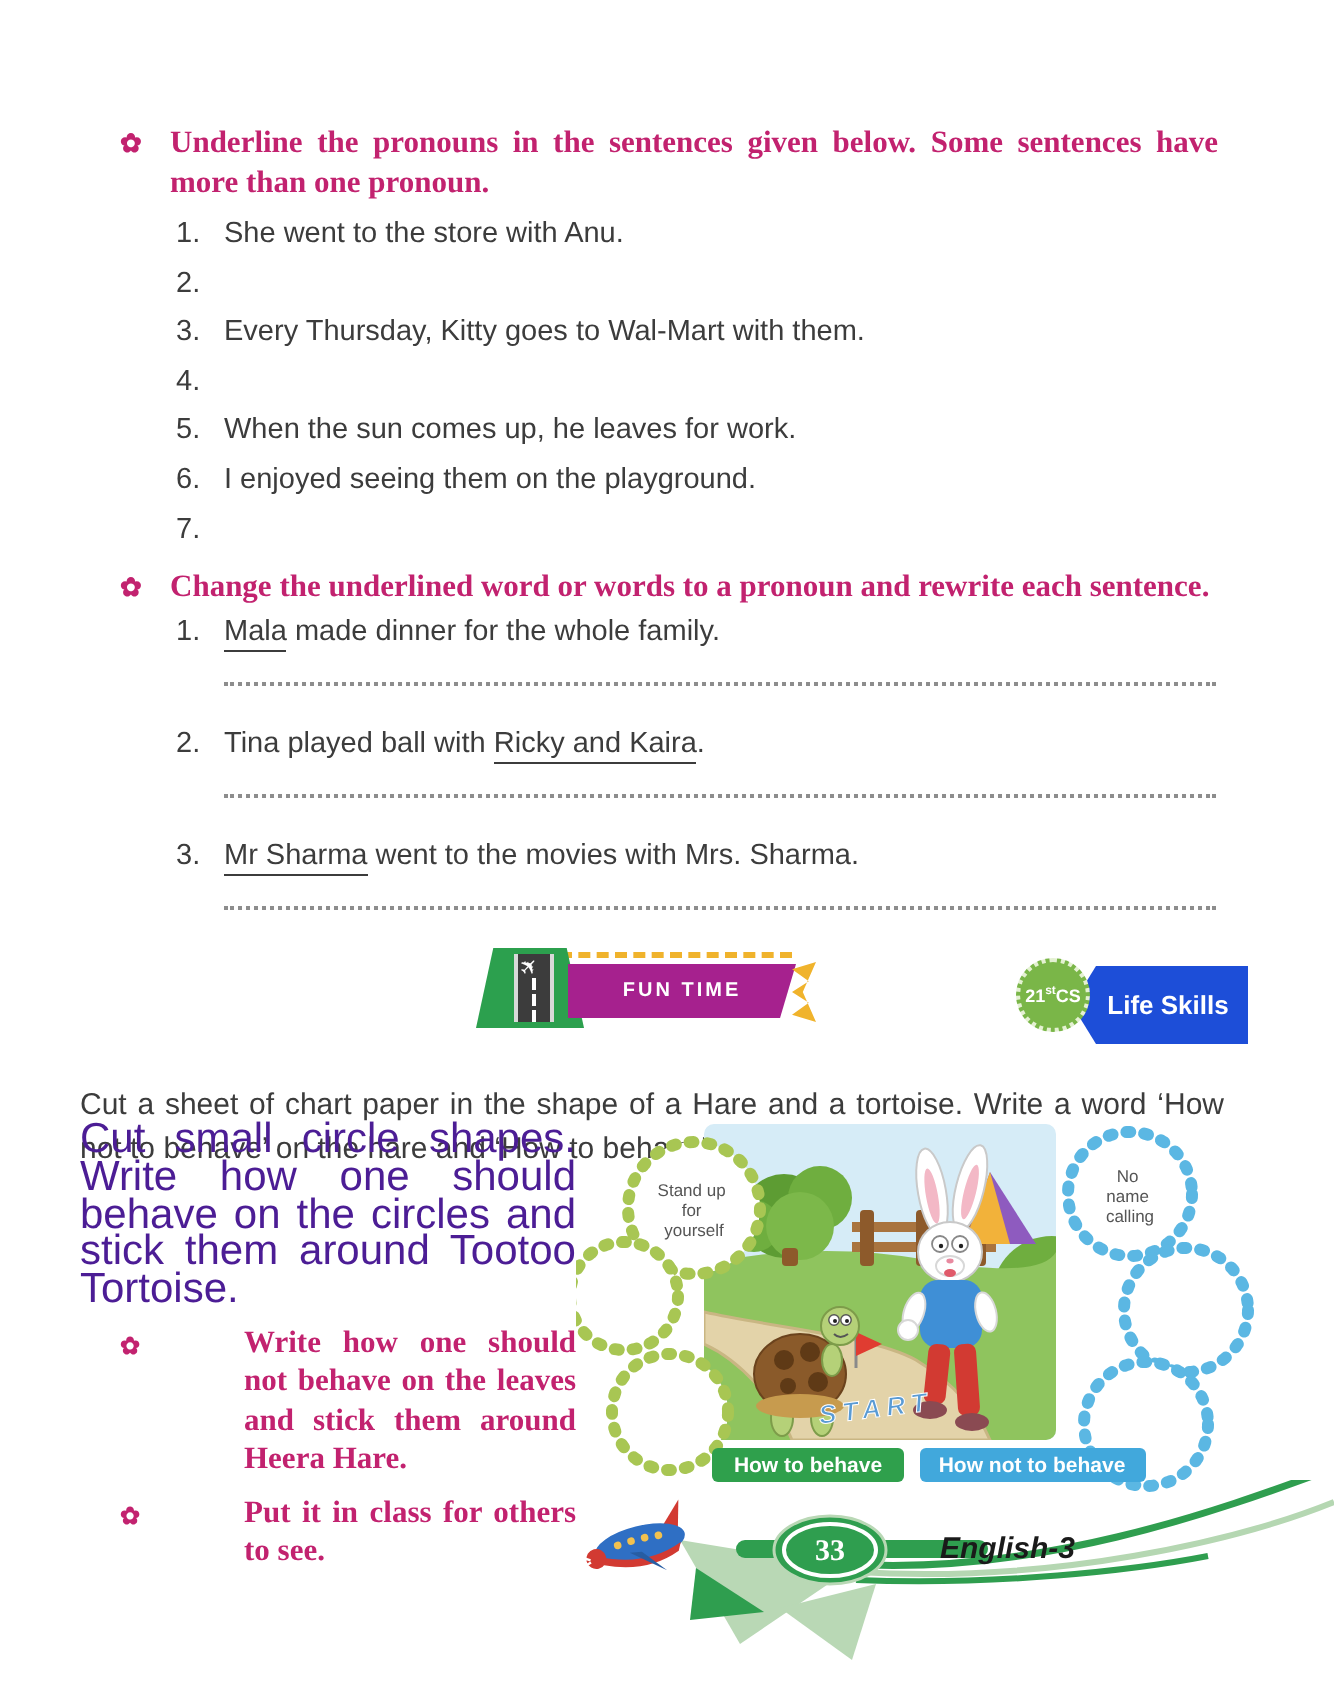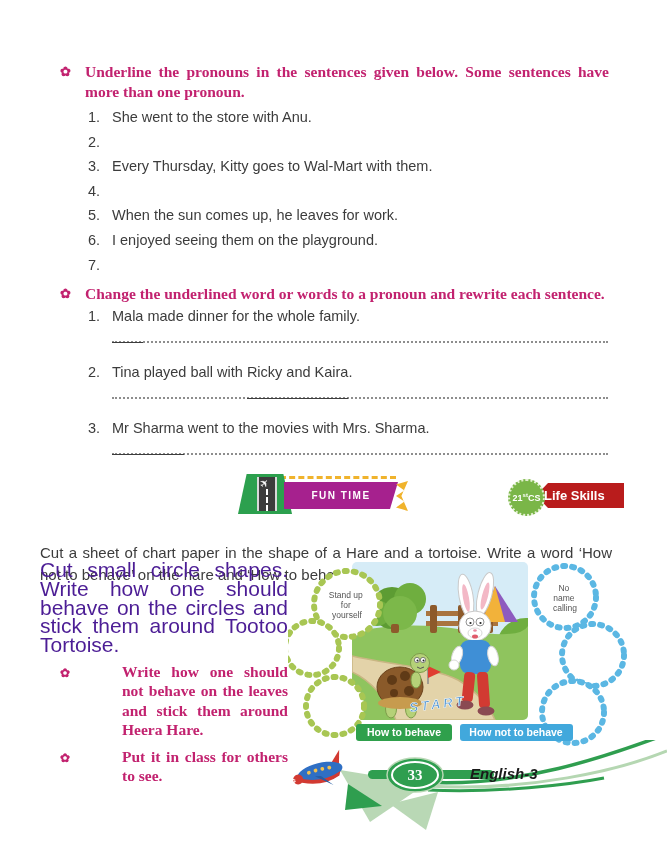--- a/index.html
+++ b/index.html
@@ -16,44 +16,44 @@
   #ex1-heading{left:60px;top:62px;width:549px;}
   #ex2-heading{left:60px;top:284px;width:549px;}
 
   
   .numlist{position:absolute;}
   #ex1-list{left:88px;top:110px;width:521px;}
   #ex2-list{left:88px;top:308px;width:520px;}
   .list-item{display:flex;font-size:14.5px;line-height:15px;margin-bottom:9.6px;color:#3c3c3c;}
   .list-item .num{flex:0 0 24px;}
   #ex2-list .list-item{line-height:17px;margin-bottom:14px;}
-  .u{border-bottom:1.4px solid #3c3c3c;padding-bottom:18px;}
+  .u{border-bottom:1.4px solid #3c3c3c;padding-bottom:1px;}
   .dotline{margin-left:24px;margin-bottom:21px;border-bottom:2px dotted #8d8d8d;height:2px;}
 
   
   #funtime{position:absolute;left:238px;top:474px;width:172px;height:42px;}
   .ft-dash{position:absolute;left:42px;top:2px;width:116px;border-top:3px dashed #f0b32c;}
   .ft-green{position:absolute;left:0;top:0;width:54px;height:40px;background:#2ca04e;
             clip-path:polygon(16% 0,84% 0,100% 100%,0 100%);}
   .ft-runway{position:absolute;left:19px;top:3px;width:16px;height:34px;background:#3c3c3c;
              border-left:2px solid #d9d9d9;border-right:2px solid #d9d9d9;}
   .ft-runway .dashes{position:absolute;left:7px;top:12px;height:22px;border-left:2px dashed #fff;}
   .ft-plane{position:absolute;left:1px;top:0px;color:#fff;font-size:11px;transform:rotate(-45deg);}
   .ft-mag{position:absolute;left:46px;top:8px;width:114px;height:27px;background:#a6218e;
           clip-path:polygon(0 0,100% 0,93% 100%,0 100%);
           display:flex;align-items:center;justify-content:center;}
   .ft-label{color:#ffffff;font-weight:800;font-size:10px;letter-spacing:1.5px;}
   .ft-ribbon{position:absolute;left:158px;top:7px;width:12px;height:30px;background:#f0b32c;
              clip-path:polygon(100% 0,0 12%,70% 32%,0 50%,70% 68%,0 88%,100% 100%,45% 50%);}
 
   
   #cs-badge{position:absolute;left:508px;top:479px;width:118px;height:36px;}
-  .cs-pill{position:absolute;left:28px;top:4px;width:88px;height:25px;background:#b91c1c;
+  .cs-pill{position:absolute;left:28px;top:4px;width:88px;height:39px;background:#1d4ed8;
            clip-path:polygon(12px 0,100% 0,100% 100%,12px 100%,0 50%);
-           display:flex;align-items:center;}
+           display:flex;align-items:center;justify-content:center;}
   .cs-pill span{color:#fff;font-weight:bold;font-size:13px;padding-left:8px;}
   .cs-circle{position:absolute;left:0;top:0;width:33px;height:33px;border-radius:50%;
              background:#7ab648;border:2px dotted #e4f1d2;z-index:2;
              display:flex;align-items:center;justify-content:center;}
   .cs-circle .t{color:#fff;font-weight:bold;font-size:9px;}
   .cs-circle sup{font-size:6px;}
 
   
   #intro{position:absolute;left:40px;top:542px;width:572px;font-size:15px;
          line-height:21.5px;text-align:justify;}

